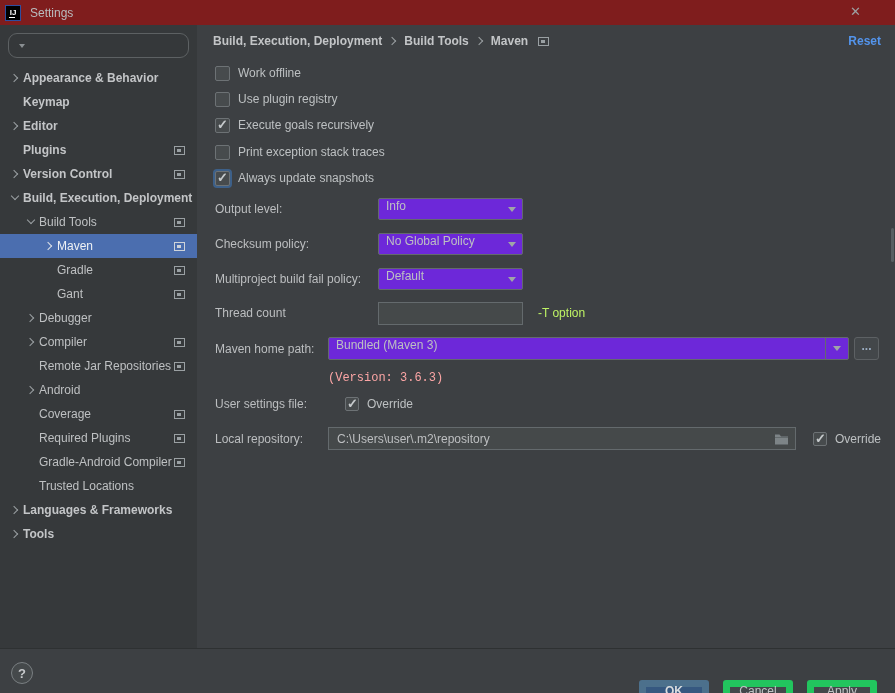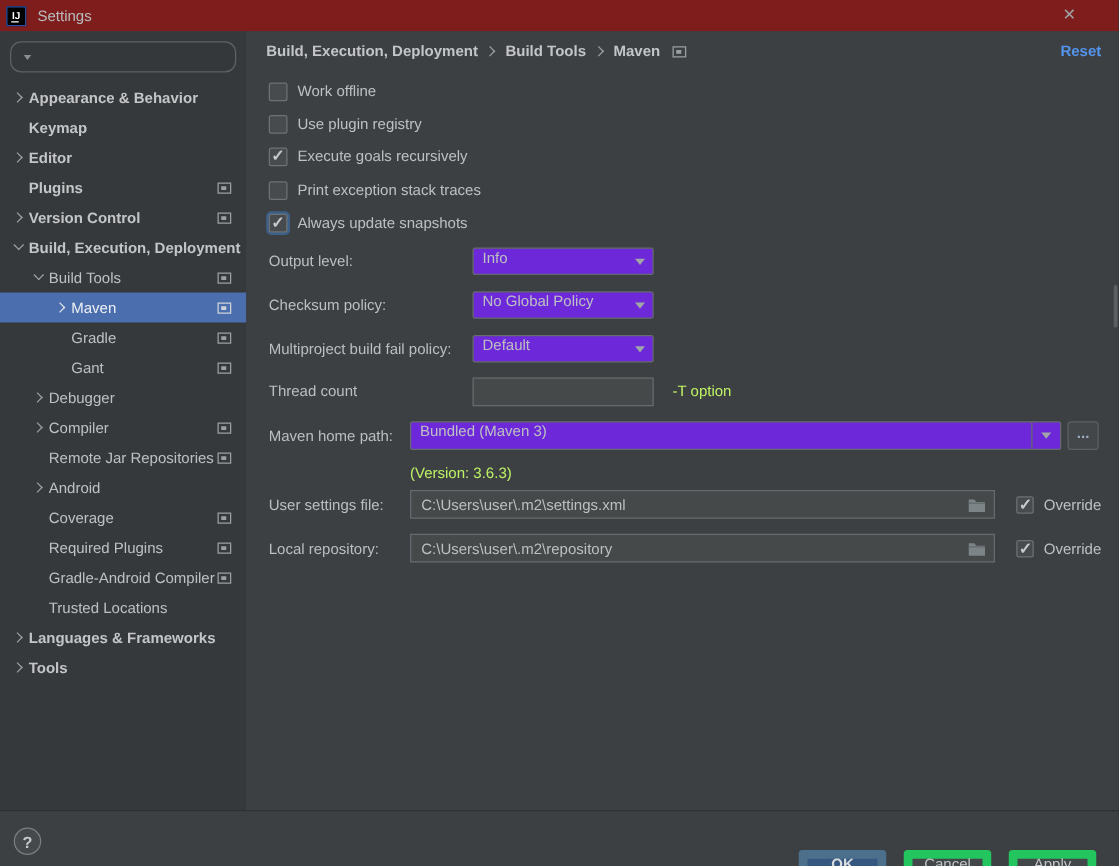--- a/index.html
+++ b/index.html
@@ -69,21 +69,21 @@
   .combo.wide .carr { width:23px; border-left:1px solid #646a6d; }
 
   .textfield { height:23px; background:#45494a; border:1px solid #646a6d; display:flex; align-items:center; position:relative; }
   .textfield input { flex:1; background:transparent; border:none; outline:none; color:#bdbfc1; font-family:"Liberation Sans", sans-serif; font-size:12px; padding:0 8px; height:100%; }
   .textfield.tcount { width:145px; }
   .textfield.path { width:468px; }
   .textfield .folder { position:absolute; right:6px; top:5px; }
 
   .suffix { margin-left:15px; color:#bef264; }
   .browse { margin-left:5px; width:25px; height:23px; background:#43474a; border:1px solid #5d6164; border-radius:3px; color:#9badc2; font-weight:bold; display:flex; align-items:center; justify-content:center; line-height:10px; padding-bottom:6px; }
-  .vernote { color:#bef264; }
+  .vernote { color:#fca5a5;font-family:Liberation Mono, monospace; }
   .ovr { margin-left:17px; display:flex; align-items:center; }
 
   .scrollthumb { position:absolute; right:1px; top:203px; width:3px; height:34px; background:#717densional; background:#71787c; opacity:.55; border-radius:2px; }
 
   
   .footer { position:absolute; bottom:0; left:0; right:0; height:45px; background:#3d4043; border-top:1px solid #2e3132; }
   .help { position:absolute; left:11px; top:13px; width:22px; height:22px; border:1.5px solid #7a7f82; border-radius:50%; color:#c7cacc; display:flex; align-items:center; justify-content:center; font-size:13px; font-weight:bold; background:#45494b; }
   .btn { position:absolute; top:31px; width:70px; height:22px; border-radius:3px; display:flex; align-items:center; justify-content:center; font-size:12px; background:#43474a; border:7px solid #22c55e; color:#c0c3c5; cursor:default; }
   .btn.ok { right:186px; background:#365880; border-color:#4c708c; color:#d9dcde; font-weight:bold; }
   .btn.cancel { right:102px; }
@@ -288,27 +288,20 @@
       </div>
       <span class="browse">...</span>
     </div>
     <div class="row r-ver">
       <span class="flabel narrow"></span>
       <span class="vernote">(Version: 3.6.3)</span>
     </div>
 
     <div class="row r-usf">
       <span class="flabel narrow">User settings file:</span>
-      <div class="textfield path">
-        <input value="C:\Users\user\.m2\settings.xml" style="">
-        <svg class="folder" width="15" height="12" viewBox="0 0 15 12">
-          <path d="M1 1.5 h4.5 l1.5 2 H14 v8 H1 z" fill="#7d8487"></path>
-          <path d="M1 4.5 h13" stroke="#5d6366" stroke-width="0.8"></path>
-        </svg>
-      </div>
       <span class="ovr">
         <span class="cb small on">
             <span class="mark">✓</span>
           </span>
         <span class="cb-label">Override</span>
       </span>
     </div>
 
     <div class="row r-repo">
       <span class="flabel narrow">Local repository:</span>

